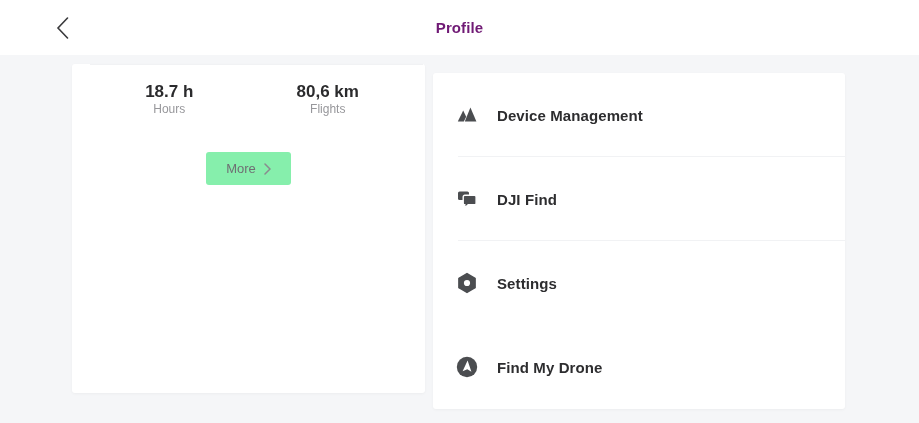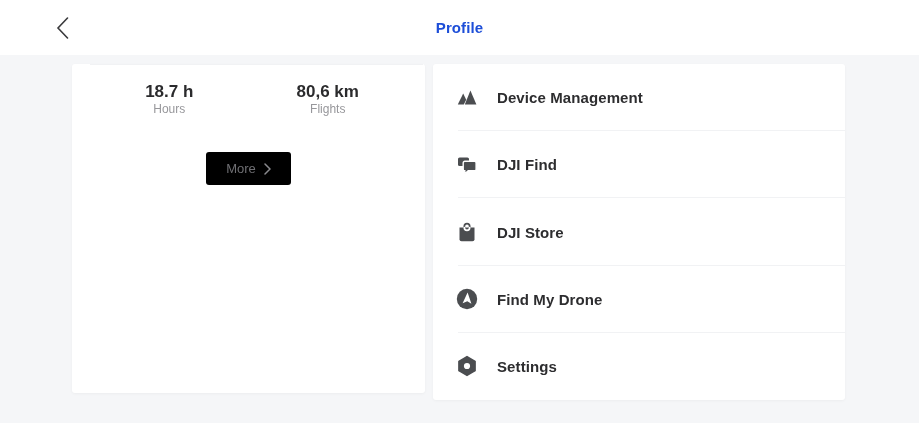--- a/index.html
+++ b/index.html
@@ -13,45 +13,45 @@
   .header{
     position:absolute;top:0;left:0;width:919px;height:55px;
     background:#ffffff;display:flex;align-items:center;justify-content:center;
   }
   .back-btn{
     position:absolute;left:42px;top:0;height:55px;width:40px;
     background:none;border:none;cursor:pointer;
     display:flex;align-items:center;justify-content:center;padding:0;
   }
   .page-title{
-    font-size:15px;font-weight:700;color:#1d4ed8;margin:0;letter-spacing:.1px;
+    font-size:15px;font-weight:700;color:#701a75;margin:0;letter-spacing:.1px;
   }
   
   .card{
     position:absolute;background:#ffffff;border-radius:3px;
     box-shadow:0 1px 3px rgba(0,0,0,.04);
   }
   .profile-card{left:72px;top:64px;width:353px;height:329px;}
-  .menu-card{left:433px;top:64px;width:412px;height:336px;}
+  .menu-card{left:433px;top:73px;width:412px;height:336px;}
   
   .user-row{
     height:111px;display:flex;align-items:center;padding:0 0 0 24px;
     box-sizing:border-box;cursor:pointer;
   }
   .avatar{width:62px;height:62px;display:block;border-radius:50%;overflow:hidden;flex:0 0 62px;}
   .username{margin-left:17px;font-size:17px;font-weight:700;color:#2b2b2d;}
   .h-divider{height:1px;background:#f1f2f4;margin-left:18px;margin-right:2px;}
   .stats{display:flex;padding:17px 18px 0 18px;}
   .stat-col{flex:1;text-align:center;}
   .stat-value{font-size:17px;font-weight:700;color:#2b2b2d;line-height:1.2;}
   .stat-label{font-size:12px;color:#97979b;margin-top:0;}
   .more-wrap{text-align:center;margin-top:36px;}
   .more-btn{
     display:inline-flex;align-items:center;gap:8px;
-    background:#000000;border:none;border-radius:3px;cursor:pointer;
+    background:#86efac;border:none;border-radius:3px;cursor:pointer;
     padding:9px 20px;font-family:"Liberation Sans",sans-serif;
     font-size:13px;color:#6f6f73;
   }
   
   .menu-list{display:flex;flex-direction:column;height:100%;}
   .menu-row{
     flex:1;display:flex;align-items:center;padding-left:22px;
     position:relative;cursor:pointer;background:none;border:none;
     font-family:"Liberation Sans",sans-serif;text-align:left;
   }
@@ -119,49 +119,38 @@
         <span class="menu-icon">
           <svg width="24" height="24" viewBox="0 0 24 24">
             <rect x="3" y="4.5" width="11" height="8.5" rx="1.6" fill="#4b4d50"></rect>
             <path d="M9.8 8.3 h9.7 a1.6 1.6 0 0 1 1.6 1.6 v6.3 a1.6 1.6 0 0 1 -1.6 1.6 h-6.3 l-3.4 2.9 v-2.9 a1.6 1.6 0 0 1 -1.6 -1.6 v-6.3 a1.6 1.6 0 0 1 1.6 -1.6 z" fill="#4b4d50" stroke="#ffffff" stroke-width="1.4"></path>
           </svg>
         </span>
         <span class="menu-label">DJI Find</span>
         <span class="row-divider"></span>
       </button>
 
+
       <button class="menu-row">
         <span class="menu-icon">
           <svg width="24" height="24" viewBox="0 0 24 24">
-            <path d="M4.5 7.5 h15 v11.8 a2 2 0 0 1 -2 2 h-11 a2 2 0 0 1 -2 -2 z" fill="#4b4d50"></path>
-            <path d="M9.3 8.5 v-2.1 a2.7 2.7 0 0 1 5.4 0 v2.1" fill="none" stroke="#4b4d50" stroke-width="1.7"></path>
-            <path d="M9.3 7.5 a2.7 2.9 0 0 0 5.4 0" fill="none" stroke="#ffffff" stroke-width="1.7" stroke-linecap="round"></path>
+            <path d="M12 2.6 L20.1 7.3 V16.7 L12 21.4 L3.9 16.7 V7.3 Z" fill="#4b4d50" stroke="#4b4d50" stroke-width="1.5" stroke-linejoin="round"></path>
+            <circle cx="12" cy="12" r="3.1" fill="#ffffff"></circle>
           </svg>
         </span>
-        <span class="menu-label">DJI Store</span>
-        <span class="row-divider"></span>
+        <span class="menu-label">Settings</span>
+
       </button>
 
       <button class="menu-row">
         <span class="menu-icon">
           <svg width="24" height="24" viewBox="0 0 24 24">
             <circle cx="12" cy="12" r="10.2" fill="#4b4d50"></circle>
             <path d="M12.6 5.6 L16.4 16.8 L12.3 14.3 L7.6 16.2 Z" fill="#ffffff"></path>
           </svg>
         </span>
         <span class="menu-label">Find My Drone</span>
         <span class="row-divider"></span>
       </button>
 
-      <button class="menu-row">
-        <span class="menu-icon">
-          <svg width="24" height="24" viewBox="0 0 24 24">
-            <path d="M12 2.6 L20.1 7.3 V16.7 L12 21.4 L3.9 16.7 V7.3 Z" fill="#4b4d50" stroke="#4b4d50" stroke-width="1.5" stroke-linejoin="round"></path>
-            <circle cx="12" cy="12" r="3.1" fill="#ffffff"></circle>
-          </svg>
-        </span>
-        <span class="menu-label">Settings</span>
-
-      </button>
-
     </div>
   </section>
 </div>
 
 </body></html>

